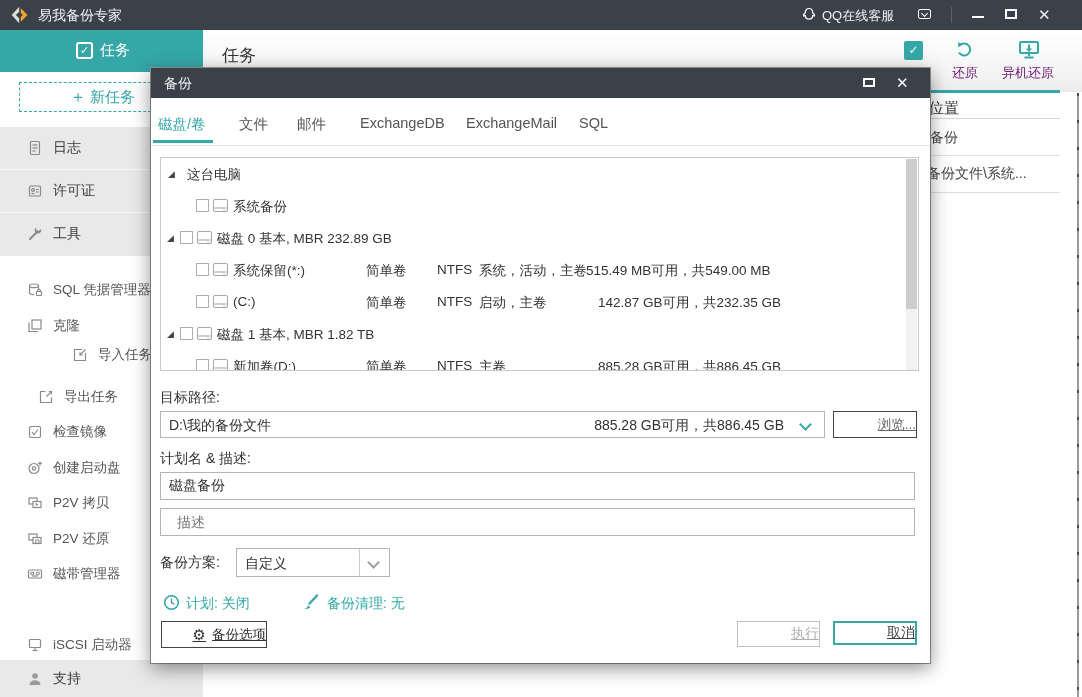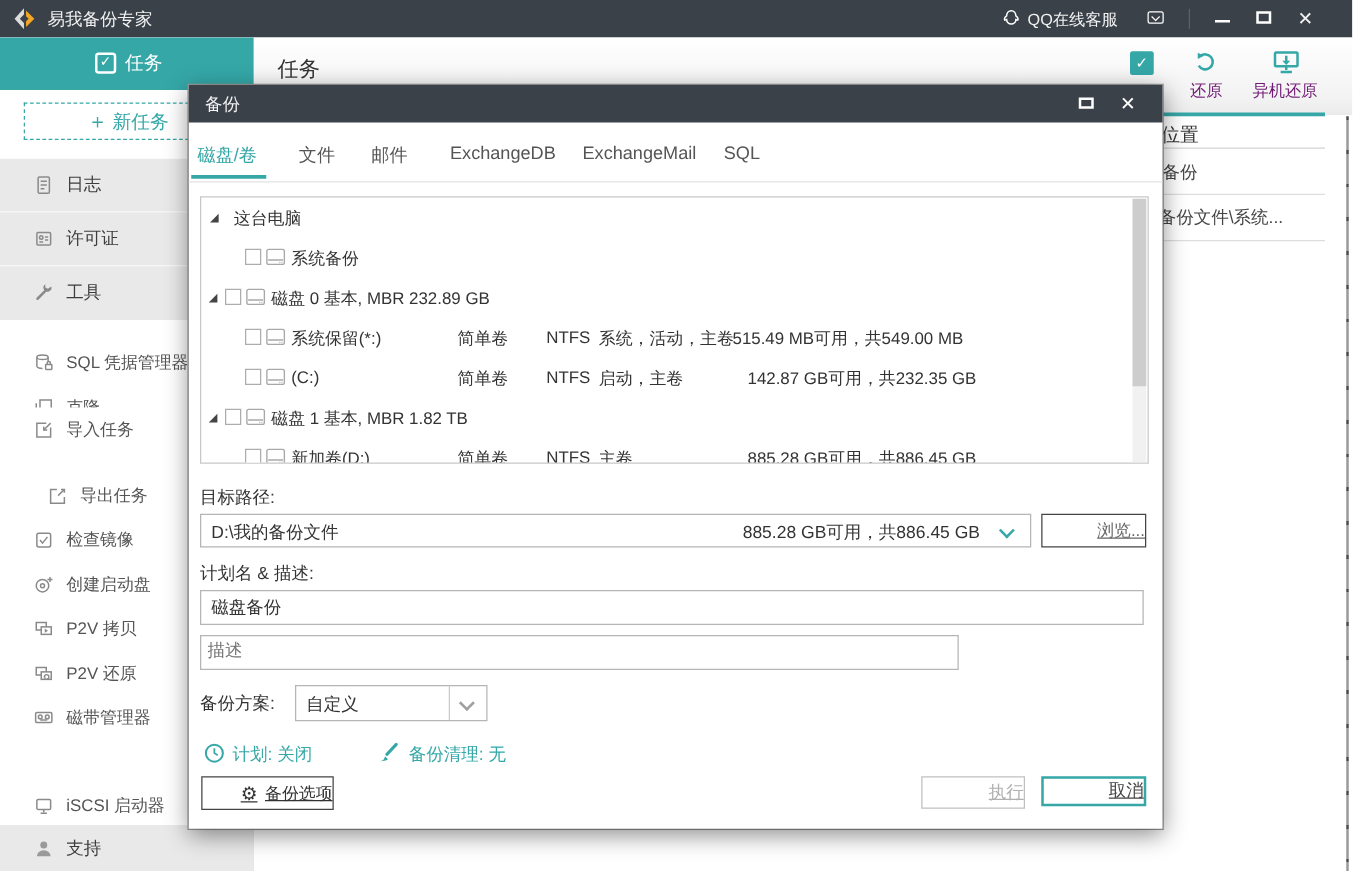--- a/index.html
+++ b/index.html
@@ -49,21 +49,21 @@
   .lbl{font-size:14px;color:#333;}
   .inputbox{border:1px solid #b5b5b5;box-sizing:border-box;background:#fff;font-size:14px;color:#333;}
   .chev{display:inline-block;width:7px;height:7px;border-right:2px solid #35a7a7;border-bottom:2px solid #35a7a7;transform:rotate(45deg);}
   .chev.gray{border-color:#a0a0a0;}
   .btn{display:flex;align-items:center;justify-content:flex-end;box-sizing:border-box;background:#fff;cursor:default;text-decoration:underline;}
   .browse-btn{border:1px solid #444;color:#666;font-size:13.5px;}
   .options-btn{border:1px solid #444;color:#333;font-size:13.5px;}
   .exec-btn{border:1px solid #c0c0c0;color:#b0b0b0;font-size:14px;}
   .cancel-btn{border:2px solid #35a7a7;color:#444;font-size:14px;}
   .teal-text{color:#35a7a7;font-size:14px;}
-  input{outline:none;font-family:Liberation Mono, monospace;}
+  input{outline:none;}
 </style>
 </head>
 <body>
 
 <div id="app">
 
   <div class="ab titlebar">
     <svg class="ab" style="left:10px;top:5px;" width="20" height="20" viewBox="0 0 24 24">
       <path d="M11,2 L2,12 L11,22 L11,16 L7,12 L11,8 Z" fill="#dcdcdc"></path>
       <path d="M13,4 L21,12 L13,20 L13,14.5 L15.5,12 L13,9.5 Z" fill="#f5a623"></path>
@@ -133,21 +133,21 @@
     </svg>
     <span>SQL 凭据管理器</span>
   </div>
   <div class="ab tool-row" style="top:308px;">
     <svg class="row-icon" viewBox="0 0 16 16" fill="none" stroke="#8a8a8a" stroke-width="1.2">
       <rect x="5" y="2" width="9" height="9"></rect>
         <path d="M11,13.5 h-9 v-9"></path>
     </svg>
     <span>克隆</span>
   </div>
-  <div class="ab tool-row" style="top:326px;">
+  <div class="ab tool-row" style="top:337px;margin-left:45px;">
     <svg class="row-icon" viewBox="0 0 16 16" fill="none" stroke="#8a8a8a" stroke-width="1.2">
       <path d="M13.5,6 V13.5 H2.5 V2.5 H10"></path>
         <line x1="13.5" y1="2.5" x2="8" y2="8"></line>
         <path d="M8,5.2 v2.8 h2.8"></path>
     </svg>
     <span>导入任务</span>
   </div>
   <div class="ab tool-row" style="top:379px;padding-left:11px;">
     <svg class="row-icon" viewBox="0 0 16 16" fill="none" stroke="#8a8a8a" stroke-width="1.2">
       <path d="M13.5,8.5 V13.5 H2.5 V2.5 H7.5"></path>
@@ -360,21 +360,21 @@
       <span class="ab nowrap" style="left:8px;top:5px;">D:\我的备份文件</span>
       <span class="ab nowrap" style="right:40px;top:5px;">885.28 GB可用，共886.45 GB</span>
       <span class="ab chev" style="right:14px;top:8px;"></span>
     </div>
     <div class="ab btn browse-btn" style="left:682px;top:343px;width:84px;height:27px;">
       <span>浏览...</span>
     </div>
 
     <span class="ab lbl nowrap" style="left:9px;top:382px;">计划名 &amp; 描述:</span>
     <input class="ab inputbox" style="left: 9px; top: 404px; width: 755px; height: 28px; padding: 0px 8px;" value="磁盘备份">
-    <input class="ab inputbox" style="left: 9px; top: 440px; width: 607px; height: 28px; padding: 0px 5px; color: rgb(51, 51, 51);" placeholder="描述">
+    <input class="ab inputbox" style="left: 9px; top: 440px; width: 755px; height: 28px; padding: 0px 16px; color: rgb(51, 51, 51);" placeholder="描述">
 
     <span class="ab lbl nowrap" style="left:9px;top:486px;">备份方案:</span>
     <div class="ab inputbox" style="left:85px;top:480px;width:154px;height:29px;">
       <span class="ab nowrap" style="left:8px;top:6px;">自定义</span>
       <span class="ab" style="right:0;top:0;width:29px;height:27px;border-left:1px solid #ccc;">
         <span class="ab chev gray" style="left:9px;top:9px;"></span>
       </span>
     </div>
 
     <svg class="ab" style="left:12px;top:526px;" width="17" height="17" viewBox="0 0 17 17">

